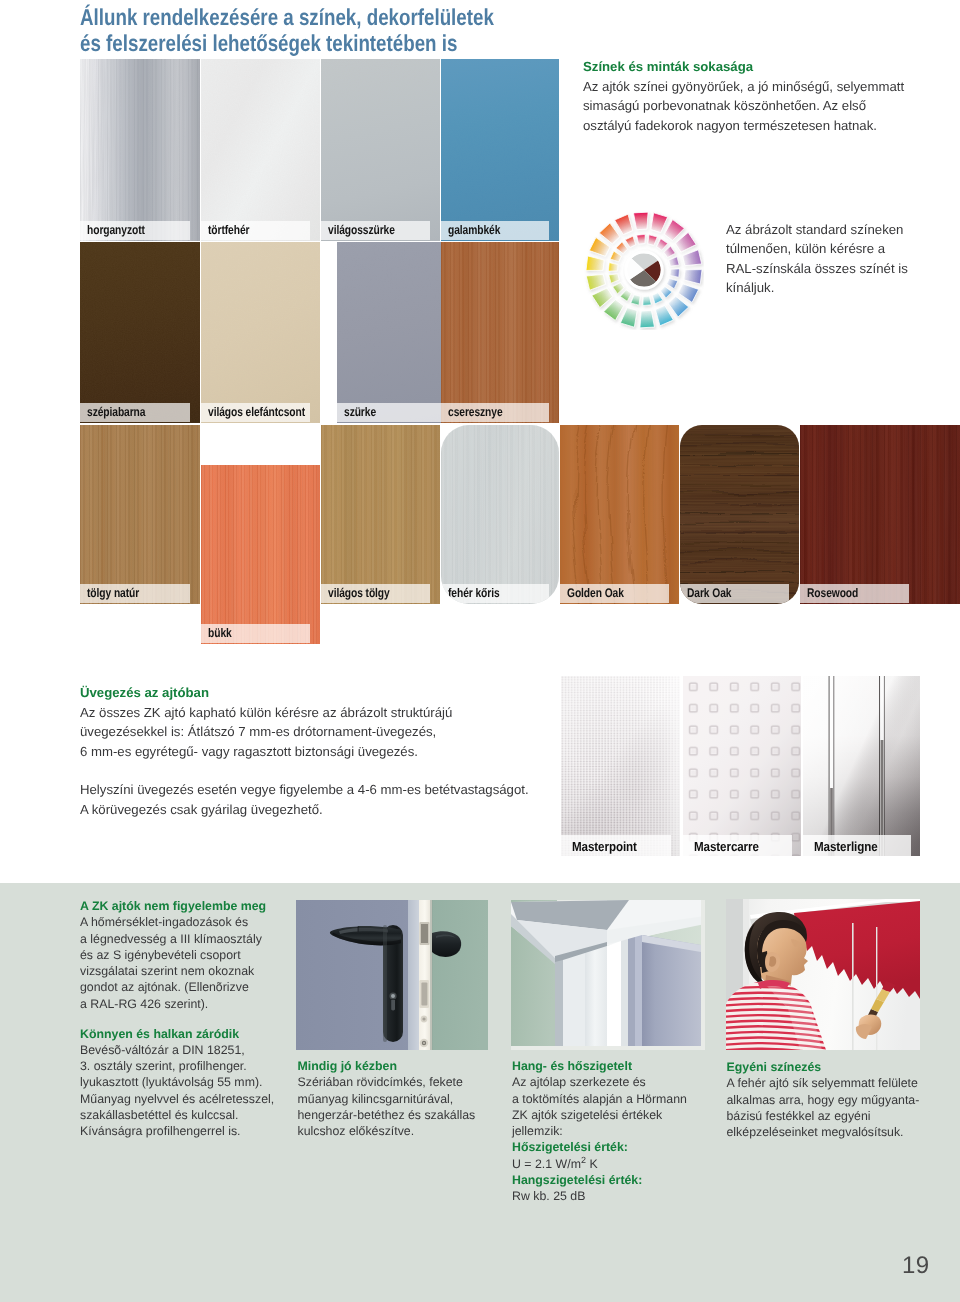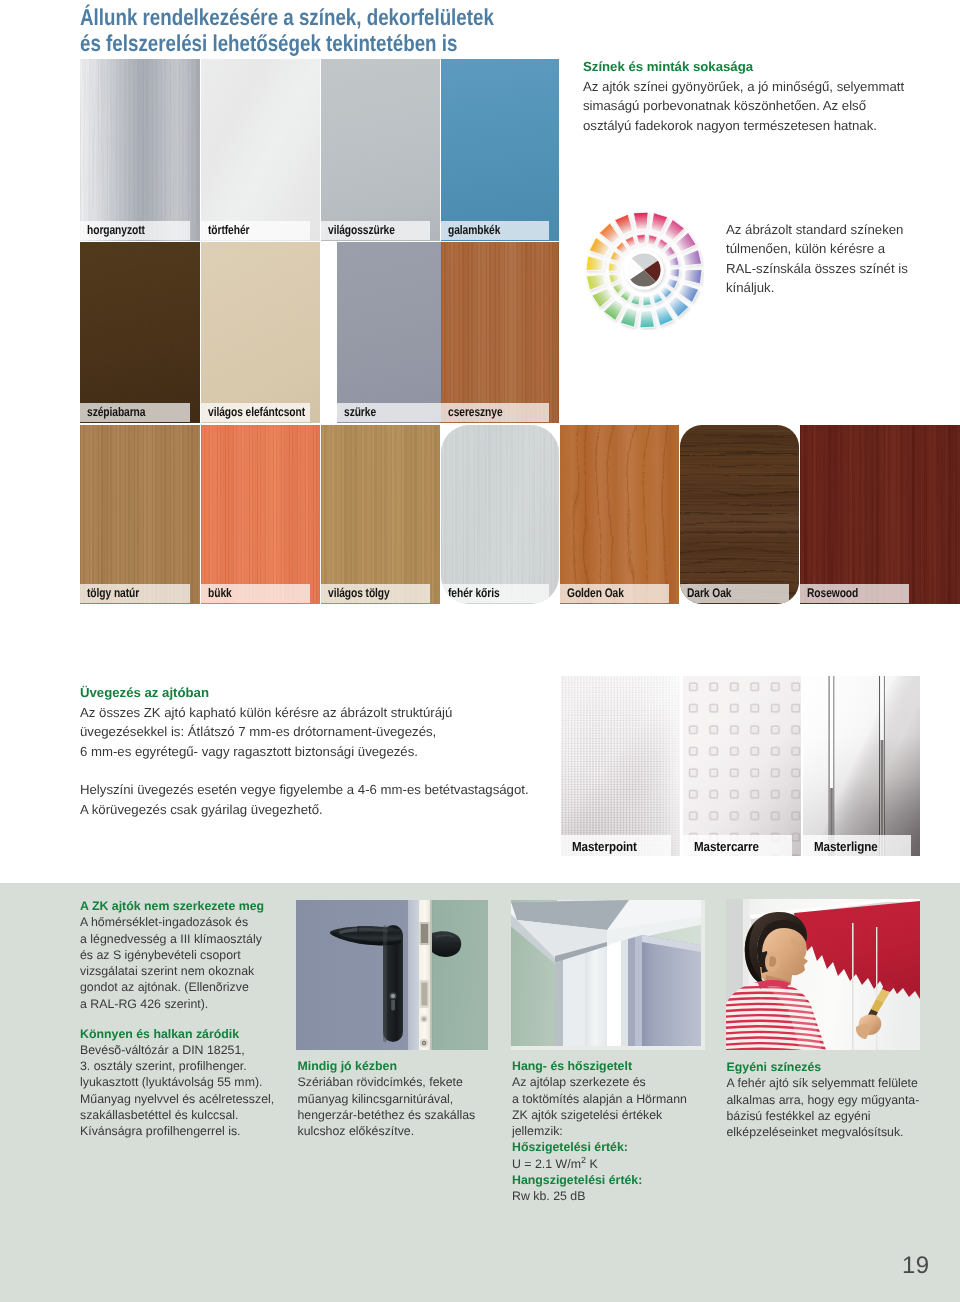--- a/index.html
+++ b/index.html
@@ -40,21 +40,21 @@
      #b16d43 60%,#a45b2e 72%,#ac643a 85%,#9f572a 100%);}
 .sw-oak-natural{background:
    repeating-linear-gradient(90deg,rgba(90,64,32,.09) 0 1px,rgba(255,240,210,.07) 1px 3px,
      rgba(90,64,32,.05) 3px 5px,rgba(255,240,210,.04) 5px 9px),
    linear-gradient(90deg,#a97b4b 0%,#ac7f4e 9%,#a47543 20%,#ac7e4e 32%,#a57846 45%,
      #ae8151 57%,#a47645 70%,#ab7e4e 83%,#a07342 94%,#a67948 100%);}
 .sw-beech{background:
    repeating-linear-gradient(90deg,rgba(140,50,20,.10) 0 1px,rgba(255,220,200,.10) 1px 3px,
      rgba(140,50,20,.05) 3px 4px,rgba(255,220,200,.05) 4px 8px),
    linear-gradient(90deg,#eb744a 0%,#f07a50 10%,#e86f44 22%,#f17c52 34%,#ea7549 48%,
-     #f27f52 62%,#e87045 76%,#ee784e 88%,#e66d44 100%);}
+     #f27f52 62%,#e87045 76%,#ee784e 88%,#e66d44 100%); margin-top: 40px;}
 .sw-light-oak{background:
    repeating-linear-gradient(90deg,rgba(110,80,40,.08) 0 1px,rgba(255,240,215,.08) 1px 3px,
      rgba(110,80,40,.04) 3px 6px,rgba(255,240,215,.04) 6px 10px),
    linear-gradient(90deg,#b18951 0%,#b68f56 11%,#ab854d 24%,#b48c54 37%,#af8850 50%,
      #b69057 63%,#ab844d 76%,#b38b54 88%,#a9824c 100%);}
 .sw-white-ash{background:
    repeating-linear-gradient(90deg,rgba(120,124,126,.055) 0 1px,rgba(255,255,255,.06) 1px 3px,
      rgba(120,124,126,.03) 3px 6px,rgba(255,255,255,.03) 6px 11px),
    linear-gradient(100deg,#d3d8d8 0%,#ced4d5 35%,#d4d9d9 62%,#cdd2d3 100%); border-radius: 28px;}
 .sw-golden-oak{background:linear-gradient(90deg,#b7682e 0%,#bd723b 10%,#b3622b 22%,#be7541 34%,
@@ -980,21 +980,21 @@
 
      <path d="M134,120 C140,114 150,114 154,120 C158,127 152,136 144,136
               C136,136 130,128 134,120 Z" fill="url(#pskin)"></path>
      <path d="M130,128 C136,124 142,124 146,128 L140,140 C134,140 129,134 130,128 Z" fill="#d8a87f"></path>
      </g>
     </svg>
    </div>
   </div>
 
   <div class="btxt feat" style="left:80px;top:898px;">
-    <div class="hd">A ZK ajtók nem szerkezete meg</div>
+    <div class="hd">A ZK ajtók nem figyelembe meg</div>
     <div>A hőmérséklet-ingadozások és</div>
     <div>a légnedvesség a III klímaosztály</div>
     <div>és az S igénybevételi csoport</div>
     <div>vizsgálatai szerint nem okoznak</div>
     <div>gondot az ajtónak. (Ellenõrizve</div>
     <div>a RAL-RG 426 szerint).</div>
   </div>
   <div class="btxt feat" style="left:80px;top:1025.5px;">
     <div class="hd">Könnyen és halkan záródik</div>
     <div>Bevésõ-váltózár a DIN 18251,</div>

